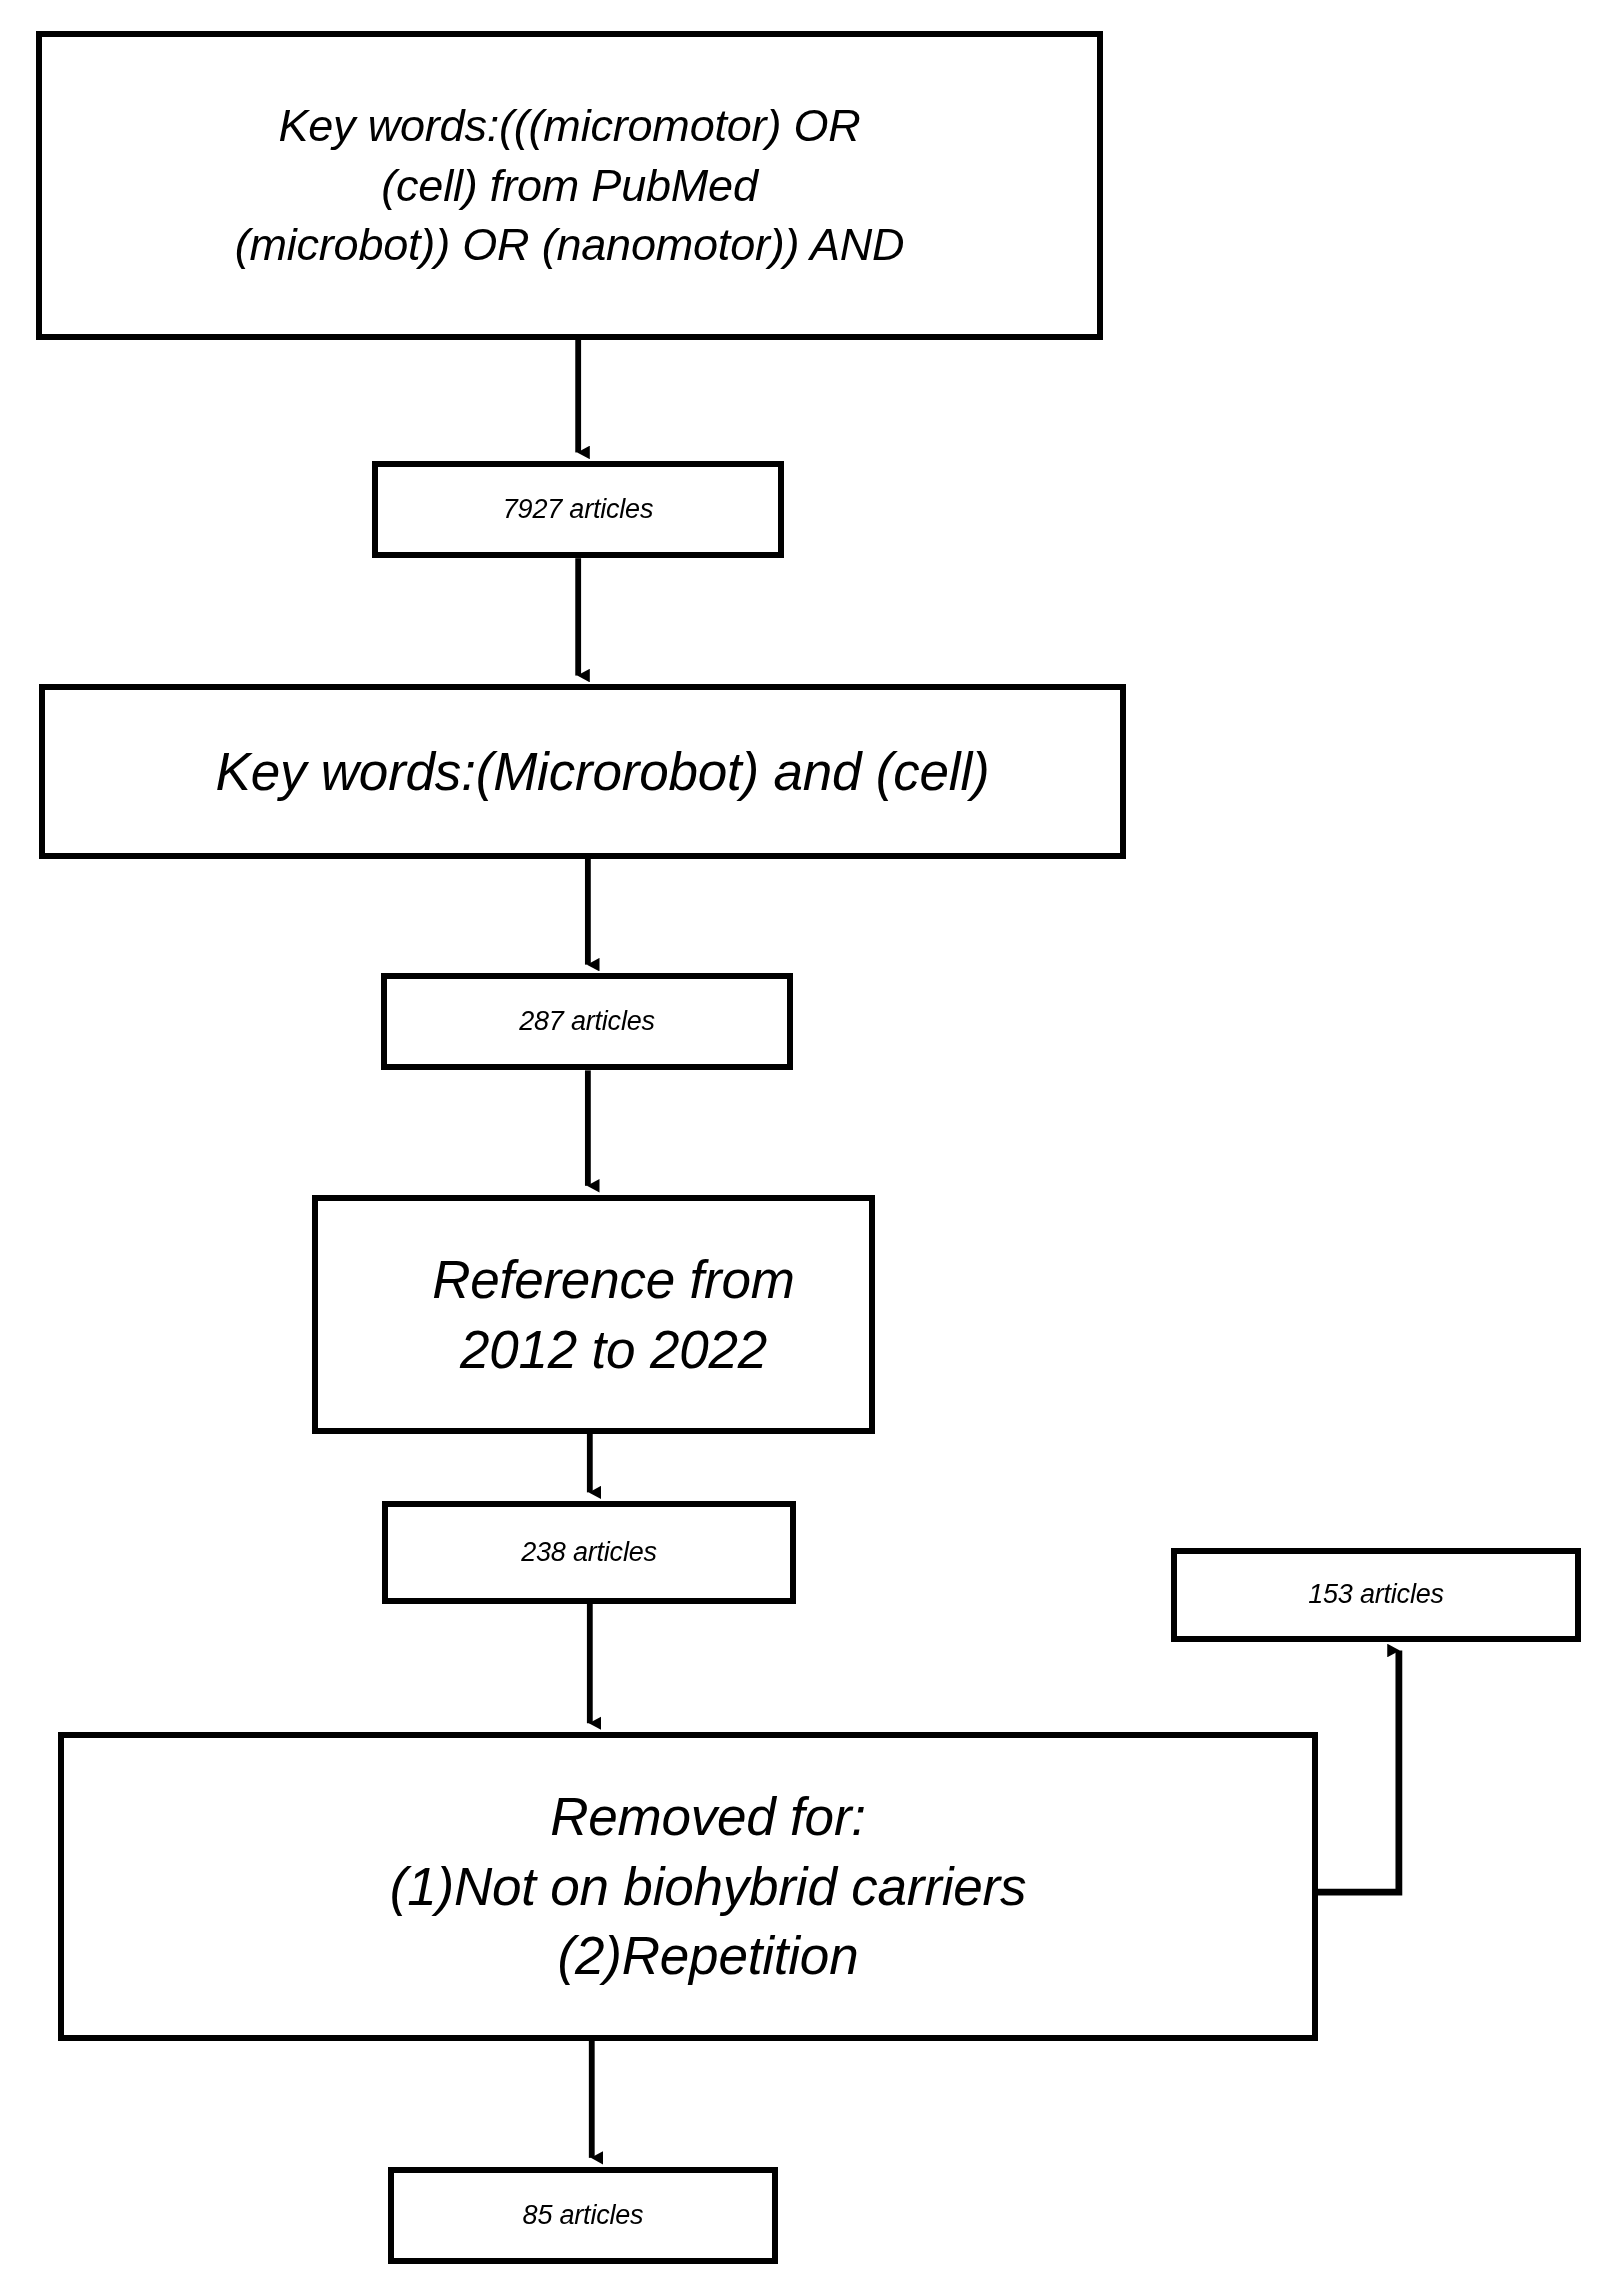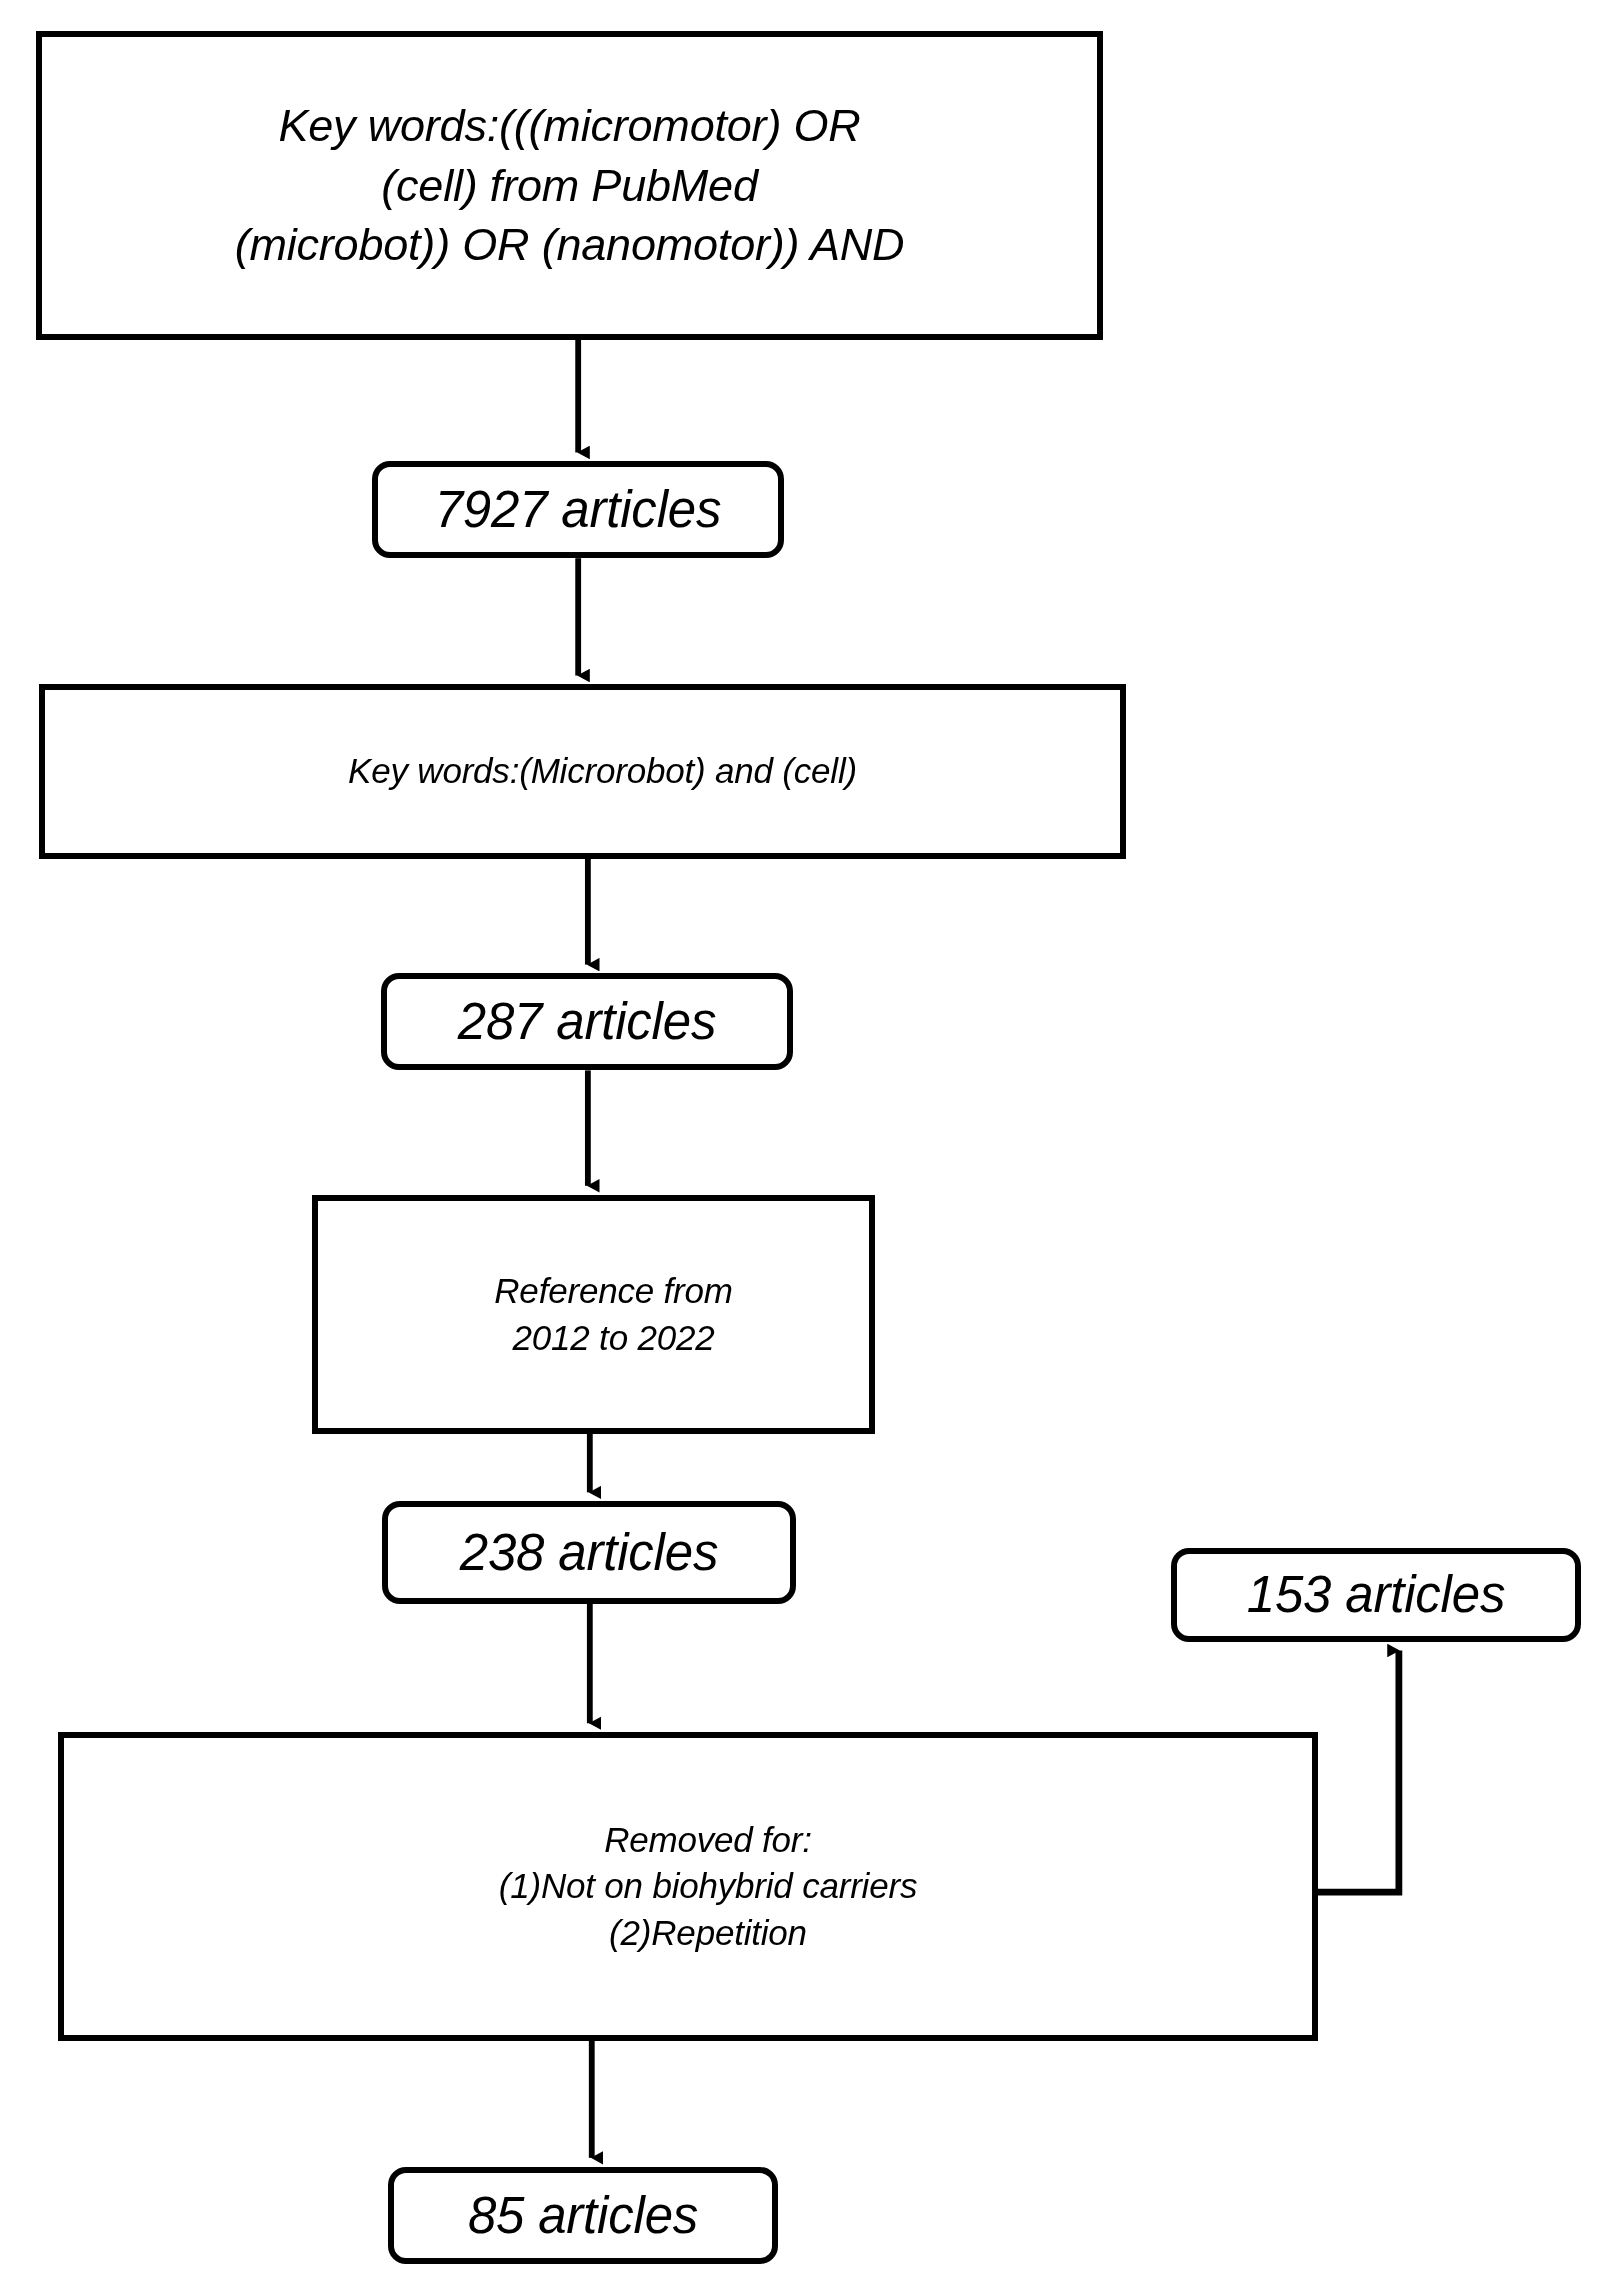--- a/index.html
+++ b/index.html
@@ -43,22 +43,22 @@
     font-weight: 400;
     line-height: 1.32;
     letter-spacing: -0.2px;
     z-index: 3;
   }
   .node-box .line {
     display: block;
     white-space: nowrap;
   }
   .txt-big { font-size: 45px; }
-  .txt-mid { font-size: 35px; padding-left: 40px; }
-  .txt-small { font-size: 51px; border-radius: 18px; }
+  .txt-mid { font-size: 53px; padding-left: 40px; }
+  .txt-small { font-size: 27px; }
 
   
   #node-query      { left: 36px;   top: 31px;   width: 1067px; height: 309px; }
   #node-7927       { left: 372px;  top: 461px;  width: 412px;  height: 97px; }
   #node-microrobot { left: 39px;   top: 684px;  width: 1087px; height: 175px; }
   #node-287        { left: 381px;  top: 973px; width: 412px;  height: 97px; }
   #node-reference  { left: 312px;  top: 1195px; width: 563px;  height: 239px; }
   #node-238        { left: 382px;  top: 1501px; width: 414px;  height: 103px; }
   #node-153        { left: 1171px; top: 1548px; width: 410px;  height: 94px;  }
   #node-removed    { left: 58px;   top: 1732px; width: 1260px; height: 309px; }

